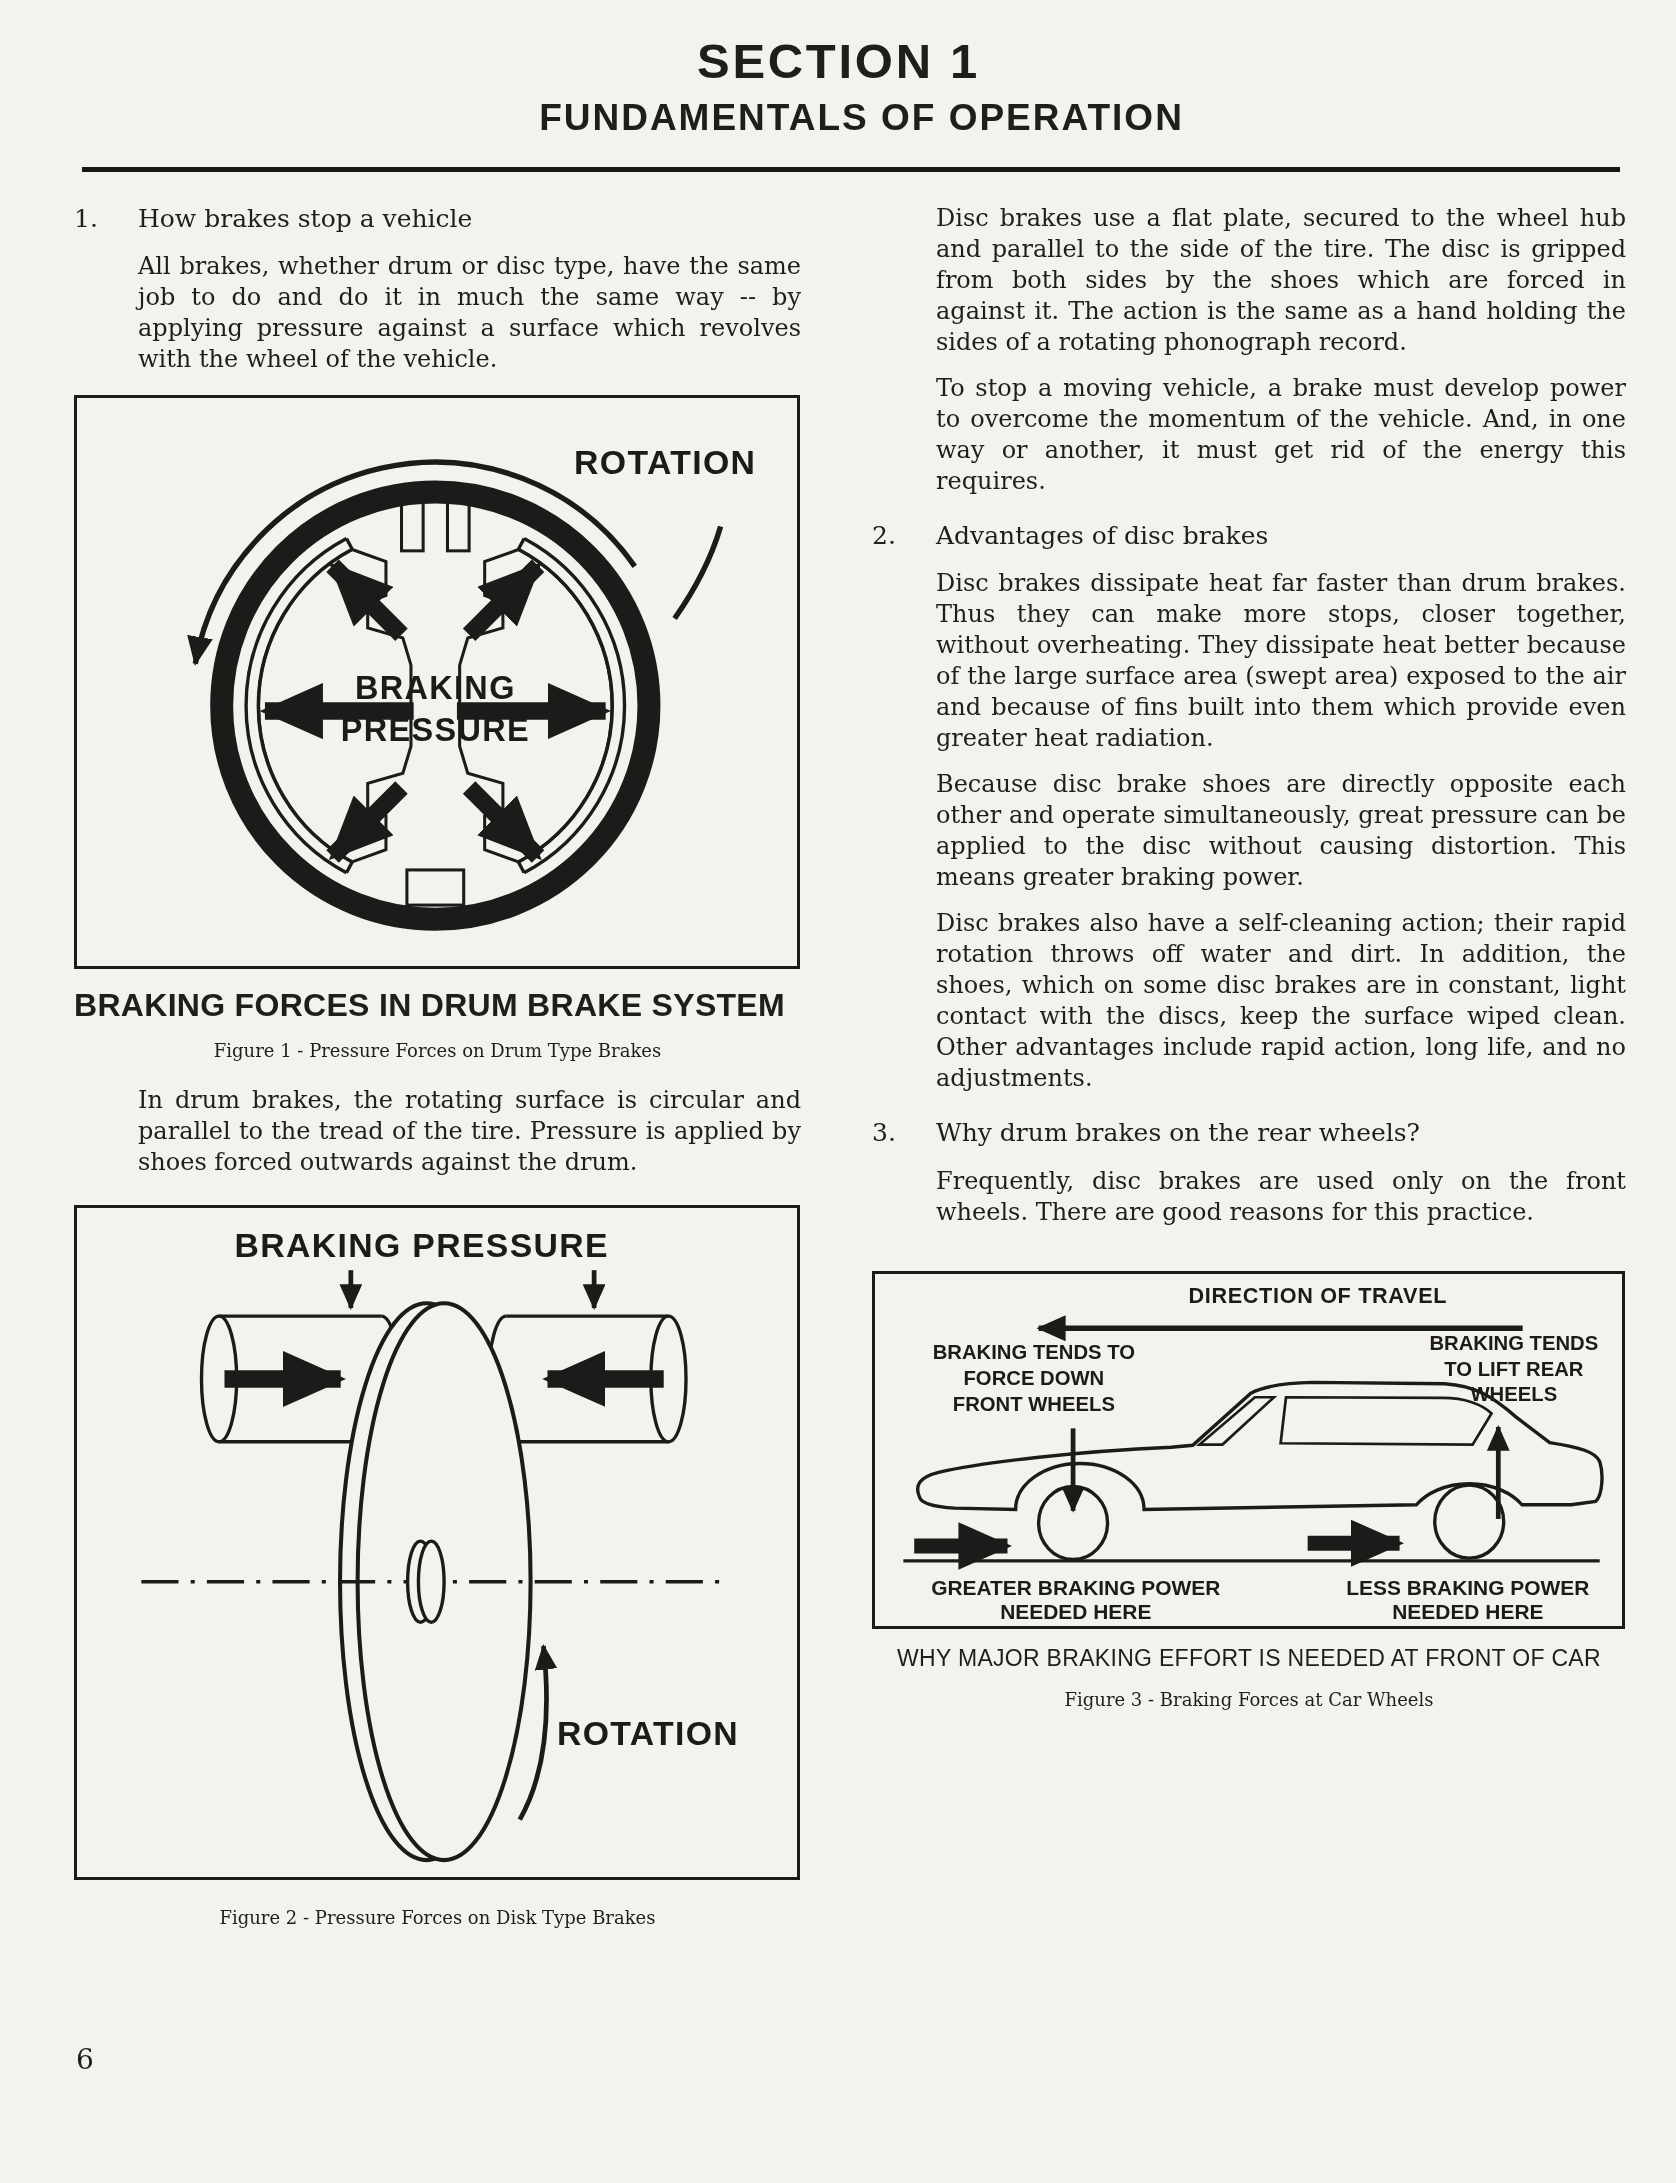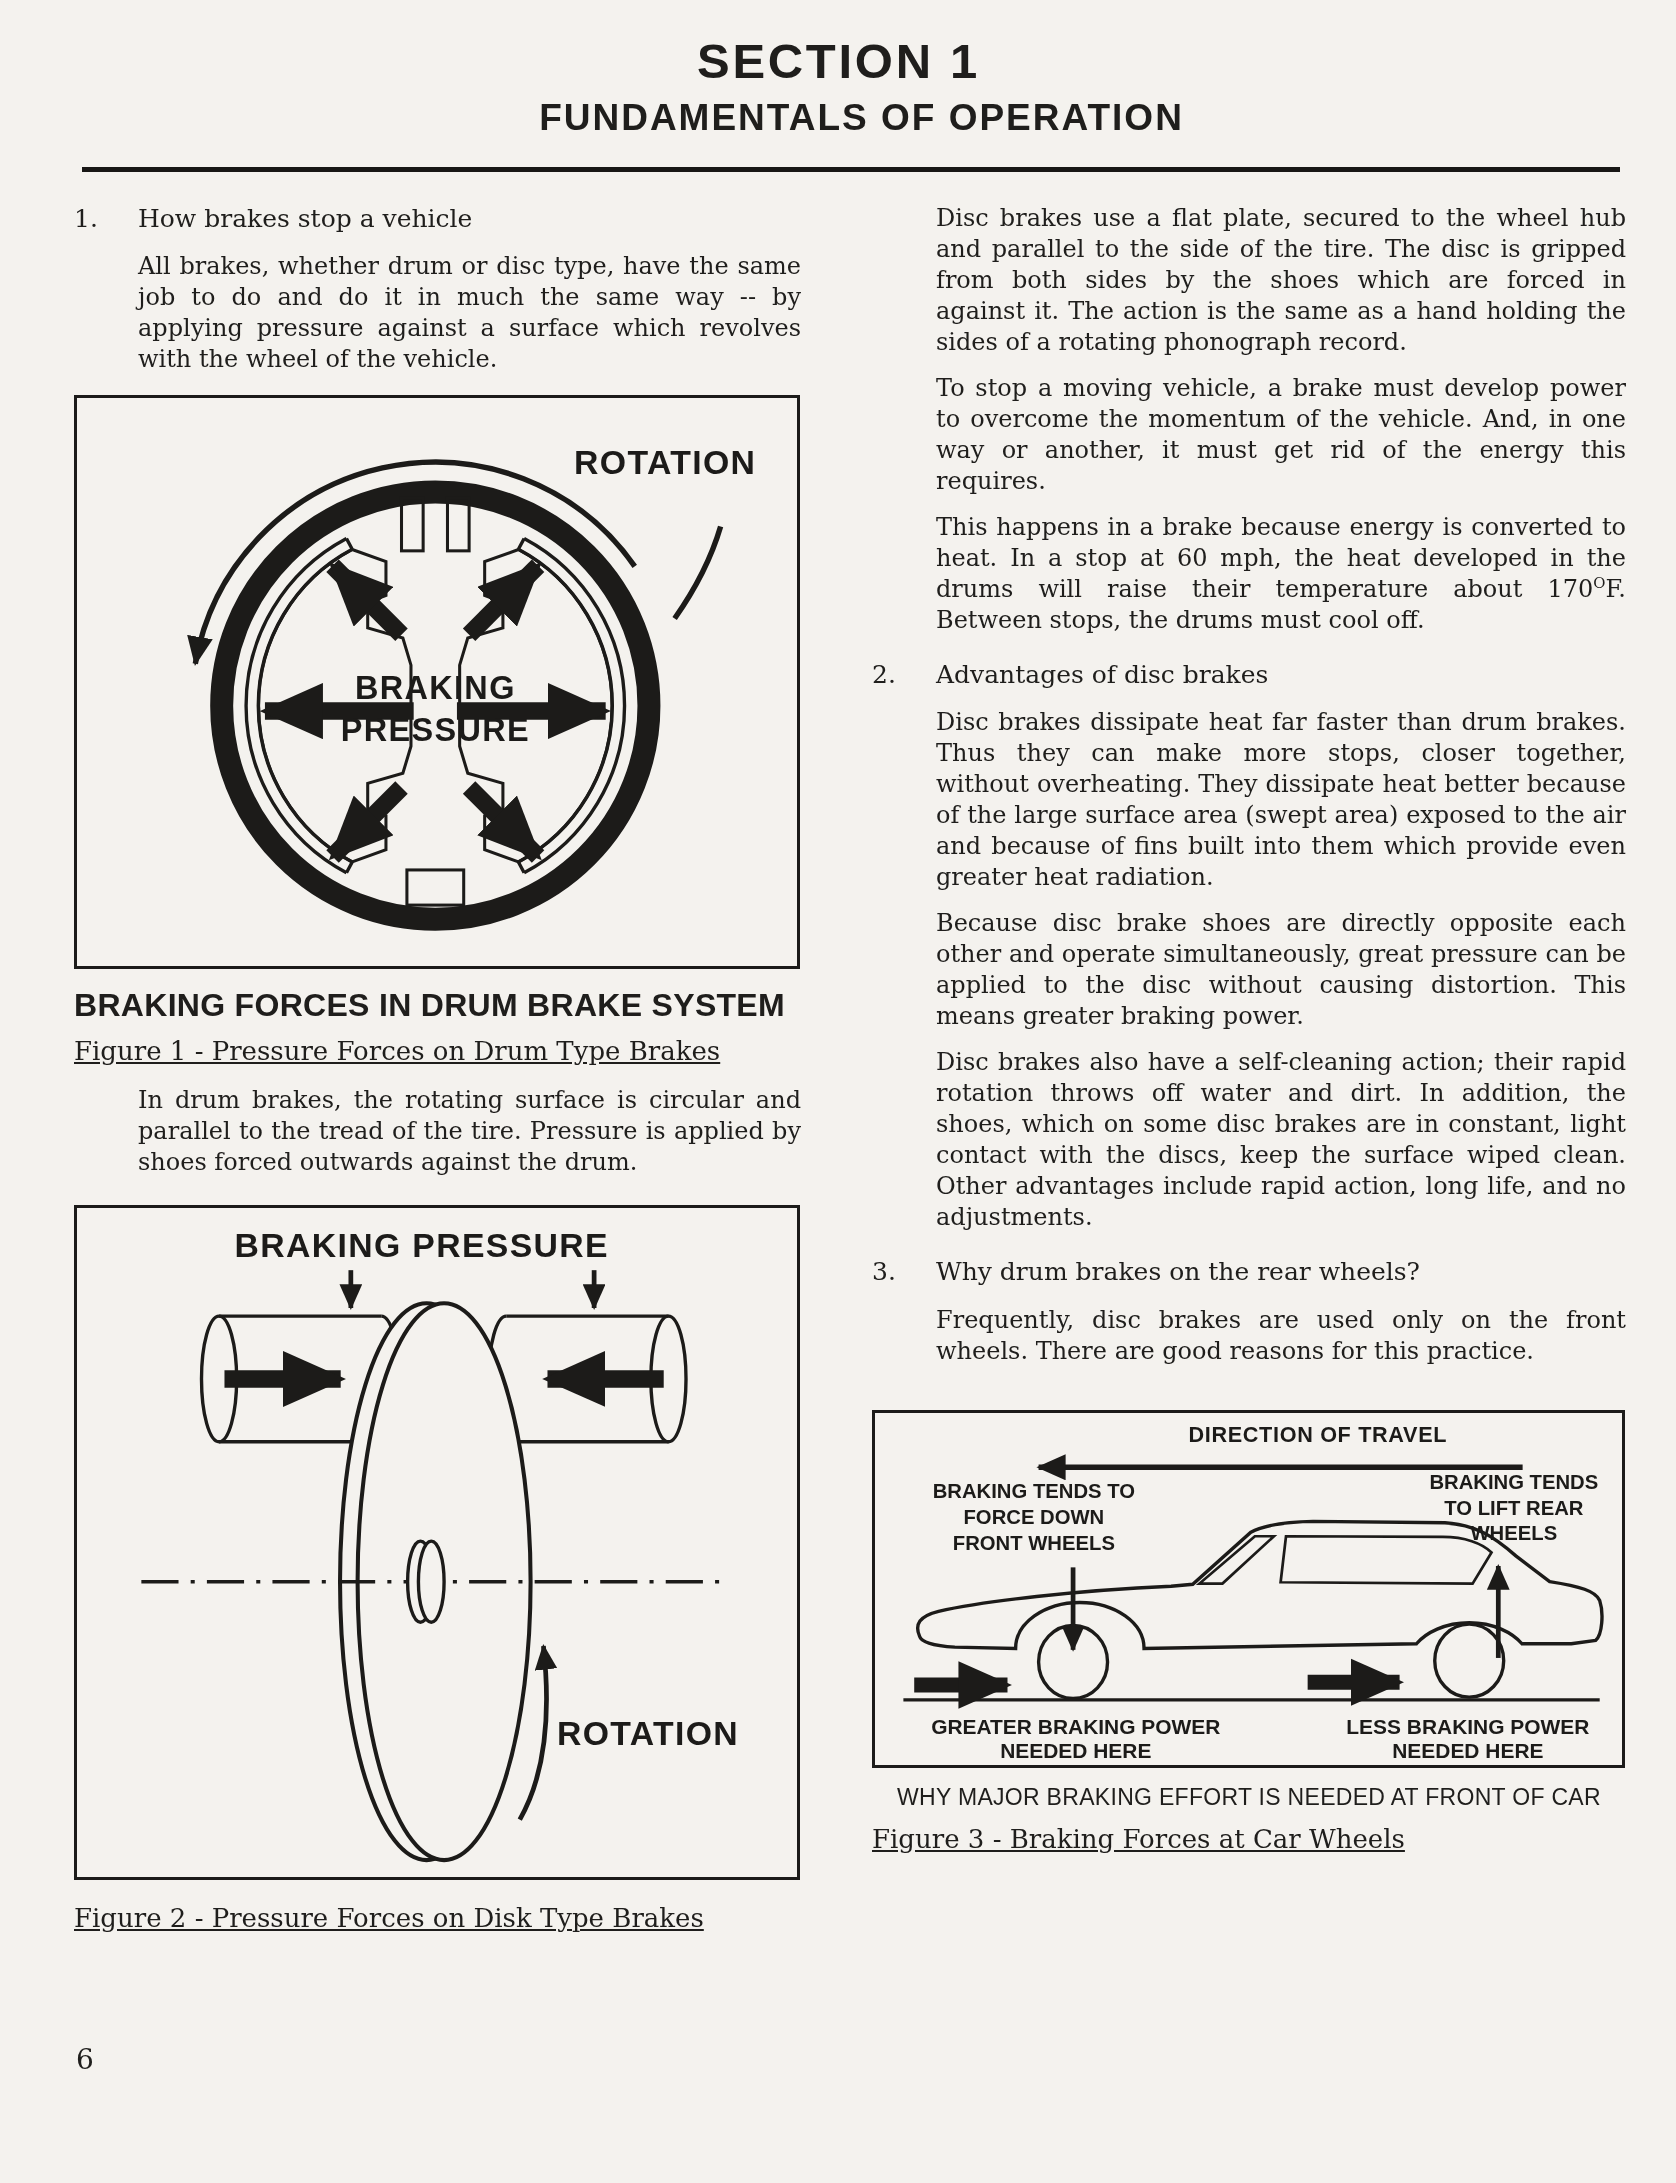--- a/index.html
+++ b/index.html
@@ -46,21 +46,21 @@
   .fig-heading{
     font-family:"Liberation Sans", sans-serif;
     font-weight:bold;font-size:32px;letter-spacing:0.3px;
     margin-top:19px;line-height:35px;
   }
   .fig3-heading{
     font-family:"Liberation Sans", sans-serif;
     font-weight:normal;font-size:23px;letter-spacing:0.3px;
     margin-top:16px;text-align:center;line-height:27px;
   }
-  .caption{font-size:26px;line-height:32px;margin-top:12px;text-decoration:underline;}
+  .caption{font-size:18px;line-height:32px;margin-top:12px;text-align:center;}
   .caption-f2{margin-top:21.6px;}
   .page-num{position:absolute;left:76px;top:2043px;font-size:28px;}
   svg{display:block;}
   svg text{
     font-family:"Liberation Sans", sans-serif;
     font-weight:bold;fill:#1c1b19;
   }
   .stroke{stroke:#1c1b19;fill:none;}
 </style>
 </head>
@@ -175,21 +175,20 @@
         </svg>
       </div>
 
       <div class="caption caption-f2">Figure 2 - Pressure Forces on Disk Type Brakes</div>
     </div>
 
     <div class="col-right">
 
       <p class="para" style="margin-top:0;">Disc brakes use a flat plate, secured to the wheel hub and parallel to the side of the tire. The disc is gripped from both sides by the shoes which are forced in against it. The action is the same as a hand holding the sides of a rotating phonograph record.</p>
       <p class="para">To stop a moving vehicle, a brake must develop power to overcome the momentum of the vehicle. And, in one way or another, it must get rid of the energy this requires.</p>
-      <p class="para"><span>This happens in a brake because energy is converted to heat. In a stop at 60 mph, the heat developed in the drums will raise their temperature about 170</span><sup>O</sup><span>F. Between stops, the drums must cool off.</span></p>
 
       <div class="item mt-item">
         <span class="num">2.</span>
         <span class="txt">Advantages of disc brakes</span>
       </div>
 
       <p class="para">Disc brakes dissipate heat far faster than drum brakes. Thus they can make more stops, closer together, without overheating. They dissipate heat better because of the large surface area (swept area) exposed to the air and because of fins built into them which provide even greater heat radiation.</p>
       <p class="para">Because disc brake shoes are directly opposite each other and operate simultaneously, great pressure can be applied to the disc without causing distortion. This means greater braking power.</p>
       <p class="para">Disc brakes also have a self-cleaning action; their rapid rotation throws off water and dirt. In addition, the shoes, which on some disc brakes are in constant, light contact with the discs, keep the surface wiped clean. Other advantages include rapid action, long life, and no adjustments.</p>
 

